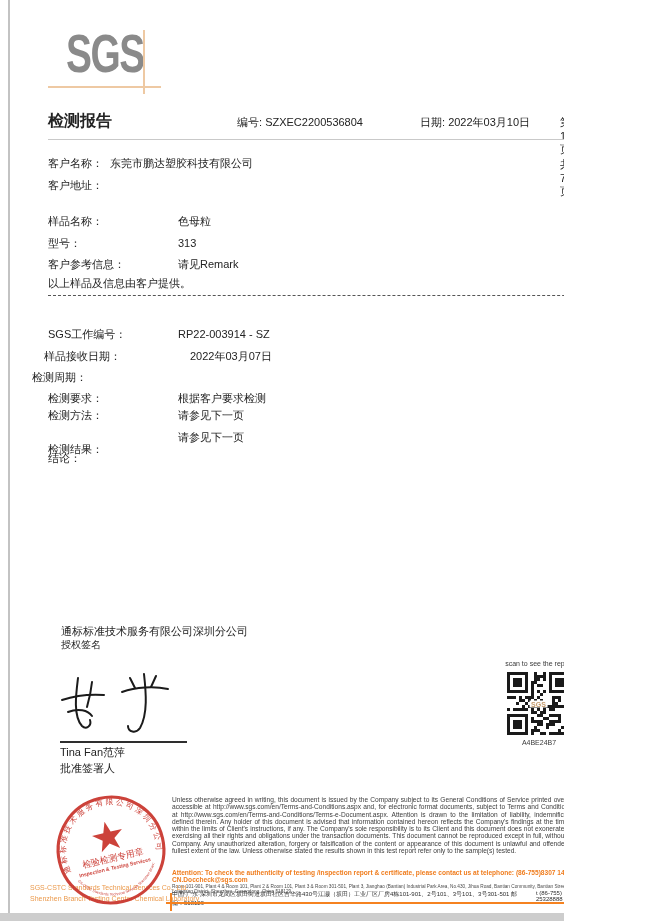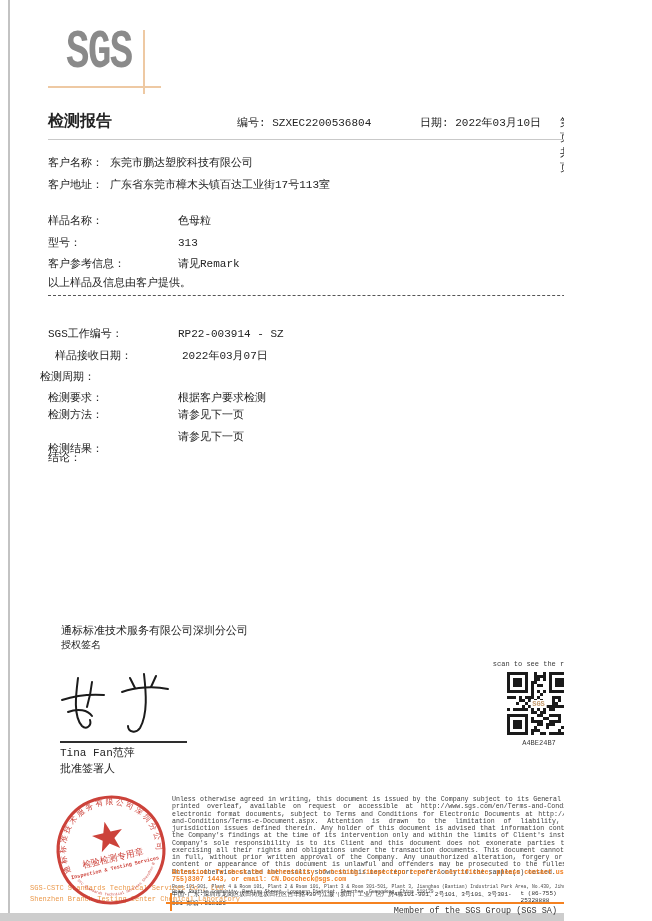--- a/index.html
+++ b/index.html
@@ -1,17 +1,17 @@
 <!DOCTYPE html>
 <html><head>
 <meta charset="utf-8">
 <style>
   html,body{margin:0;padding:0;background:#fff;}
   body{font-family:"Liberation Sans","DejaVu Sans",sans-serif;color:#232323;}
-  .page{position:relative;width:564px;height:921px;background:#fff;overflow:hidden;font-family:Liberation Mono, monospace;}
+  .page{position:relative;width:564px;height:921px;background:#fff;overflow:hidden;}
   .abs{position:absolute;}
   .edge-left{left:8px;top:0;width:2px;height:913px;background:#c3c3c3;}
   .edge-bottom{left:0;top:913px;width:652px;height:8px;background:#cdcdcd;}
   .logo{left:66px;top:26px;font-size:54px;font-weight:bold;color:#8a8a8a;
         letter-spacing:-2px;transform:scaleX(.72);transform-origin:left top;line-height:1;}
   .tan-h{left:48px;top:86px;width:113px;height:2px;background:#eec9a3;}
   .tan-v{left:143px;top:30px;width:2px;height:64px;background:#eec9a3;}
   .title{left:48px;top:111px;font-size:16px;font-weight:bold;}
   .hmeta{top:115px;font-size:11px;}
   .hdr-rule{left:48px;top:139px;width:590px;height:1px;background:#c9c9c9;}
@@ -65,37 +65,36 @@
   <div class="abs hmeta" style="left:420px">
     <span>日期:</span>
     <span>2022年03月10日</span>
   </div>
   <div class="abs hmeta" style="left:560px">第1页,共7页</div>
   <div class="abs hdr-rule"></div>
 
   <div class="abs lbl" style="left:48px;top:156px">客户名称：</div>
   <div class="abs val" style="left:110px;top:156px">东莞市鹏达塑胶科技有限公司</div>
   <div class="abs lbl" style="left:48px;top:178px">客户地址：</div>
-  <div class="abs val" style="left:110px;top:178px">广东省东莞市樟木头镇百达工业街17号113室</div>
 
   <div class="abs lbl" style="left:48px;top:214px">样品名称：</div>
   <div class="abs val" style="left:178px;top:214px">色母粒</div>
   <div class="abs lbl" style="left:48px;top:236px">型号：</div>
   <div class="abs val" style="left:178px;top:236px">313</div>
   <div class="abs lbl" style="left:48px;top:257px">客户参考信息：</div>
   <div class="abs val" style="left:178px;top:257px">请见Remark</div>
   <div class="abs lbl" style="left:48px;top:276px">以上样品及信息由客户提供。</div>
 
   <div class="abs dashed"></div>
 
   <div class="abs lbl" style="left:48px;top:327px">SGS工作编号：</div>
   <div class="abs val" style="left:178px;top:327px">RP22-003914 - SZ</div>
-  <div class="abs lbl" style="left:55px;top:349px">样品接收日期：</div>
-  <div class="abs val" style="left:182px;top:349px">2022年03月07日</div>
-  <div class="abs lbl" style="left:40px;top:370px">检测周期：</div>
+  <div class="abs lbl" style="left:44px;top:349px">样品接收日期：</div>
+  <div class="abs val" style="left:190px;top:349px">2022年03月07日</div>
+  <div class="abs lbl" style="left:32px;top:370px">检测周期：</div>
   <div class="abs lbl" style="left:48px;top:391px">检测要求：</div>
   <div class="abs val" style="left:178px;top:391px">根据客户要求检测</div>
   <div class="abs lbl" style="left:48px;top:408px">检测方法：</div>
   <div class="abs val" style="left:178px;top:408px">请参见下一页</div>
   <div class="abs lbl" style="left:48px;top:442px">检测结果：</div>
   <div class="abs val" style="left:178px;top:430px">请参见下一页</div>
   <div class="abs lbl" style="left:48px;top:451px">结论：</div>
 
   <div class="abs sig-company">通标标准技术服务有限公司深圳分公司</div>
   <div class="abs sig-auth">授权签名</div>
@@ -355,21 +354,20 @@
   </div>
   <div class="abs addr-cn">
     <span class="grow">中国·广东·深圳市龙岗区坂田街道坂田社区吉华路430号江灏（坂田）工业厂区厂房4栋101-901、2号101、3号101、3号301-501 邮编：518129</span>
     <span>t (86-755) 25328888</span>
     <span>sgs.china@sgs.com</span>
   </div>
   <div class="abs cstc1">SGS-CSTC Standards Technical Services Co., Ltd.</div>
   <div class="abs cstc2">Shenzhen Branch Testing Center Chemical Laboratory</div>
   <div class="abs orange-v"></div>
   <div class="abs orange-h"></div>
-  <div class="abs member">Member of the SGS Group (SGS SA)</div>
 
   <svg class="abs stamp" viewBox="0 0 110 110">
     <defs>
       <path id="arcTop" d="M13.7,70.1 A44,44 0 1 1 96.3,70.1"></path>
       <path id="arcBottom" d="M16.9,77 A44,44 0 0 0 93.1,77"></path>
     </defs>
     <circle cx="55" cy="55" r="51" fill="none" stroke="#c9342c" stroke-width="3"></circle>
     <path fill="#c9342c" d="M55,27 L58.6,37.6 L69.8,37.7 L60.8,44.4 L64.1,55.1 L55,48.6 L45.9,55.1 L49.2,44.4 L40.2,37.7 L51.4,37.6 Z"></path>
     <text font-size="7.6" fill="#c9342c" letter-spacing="2">
       <textPath href="#arcTop" startOffset="50%" text-anchor="middle">通标标准技术服务有限公司深圳分公司</textPath>

